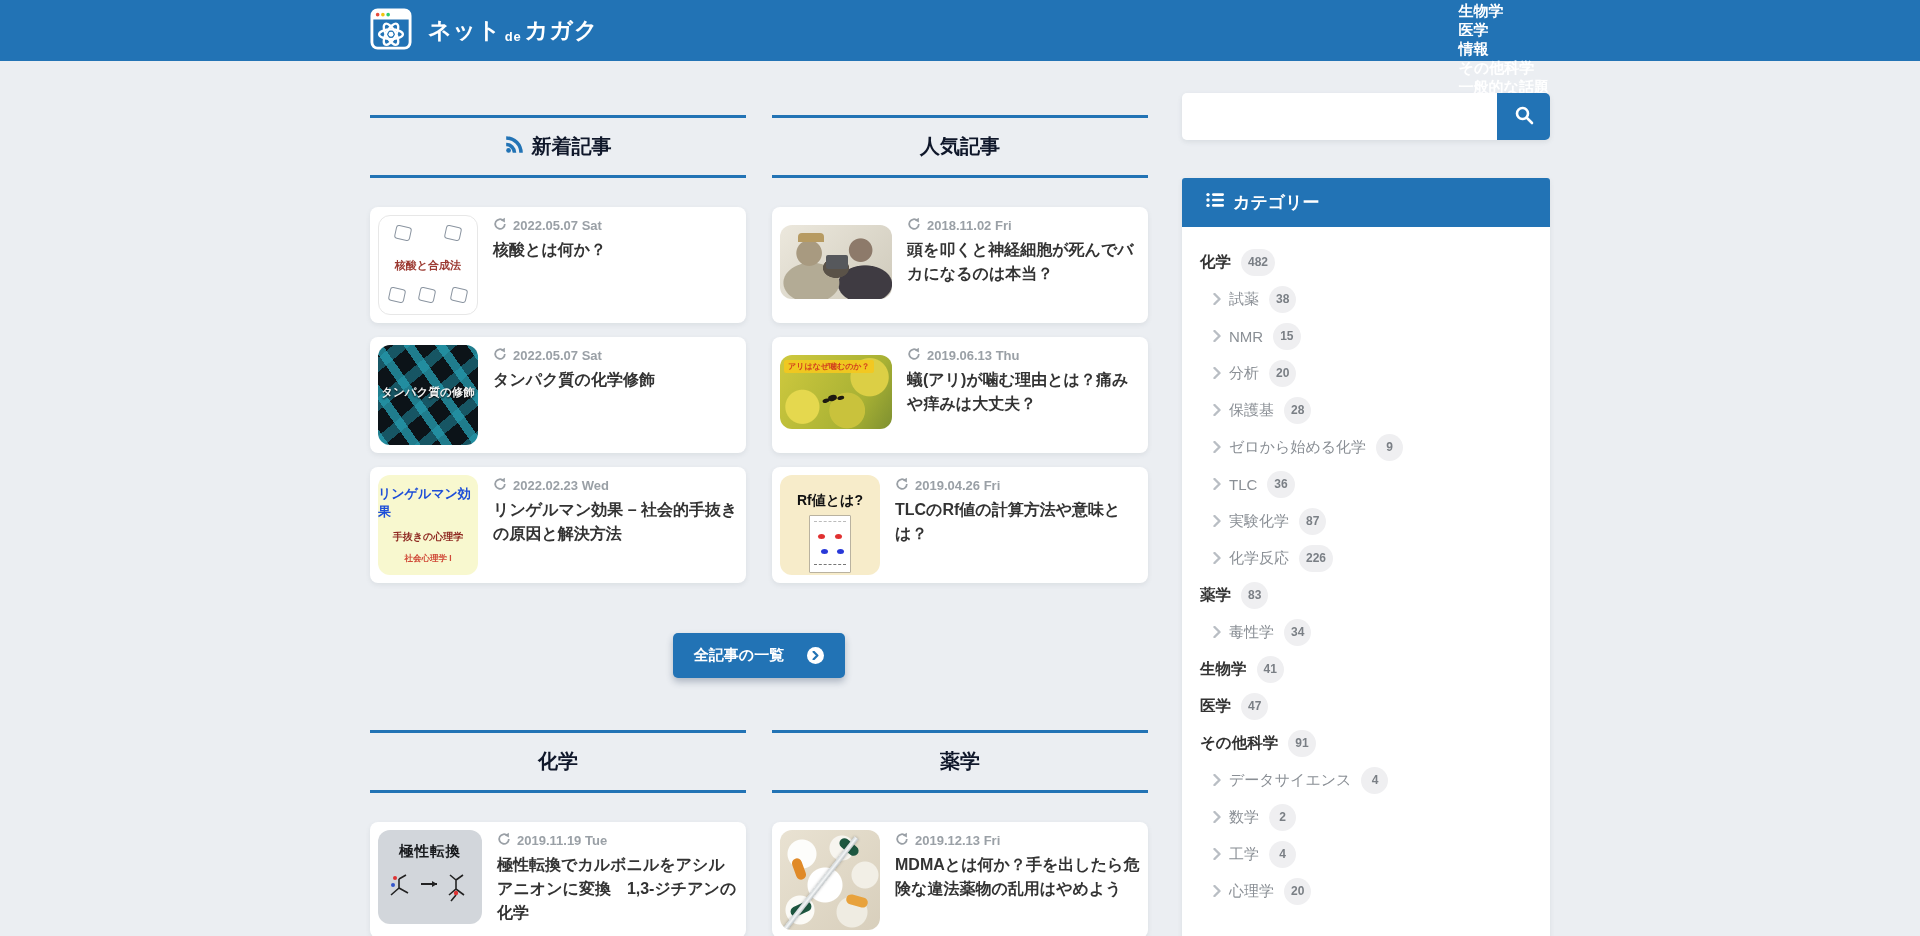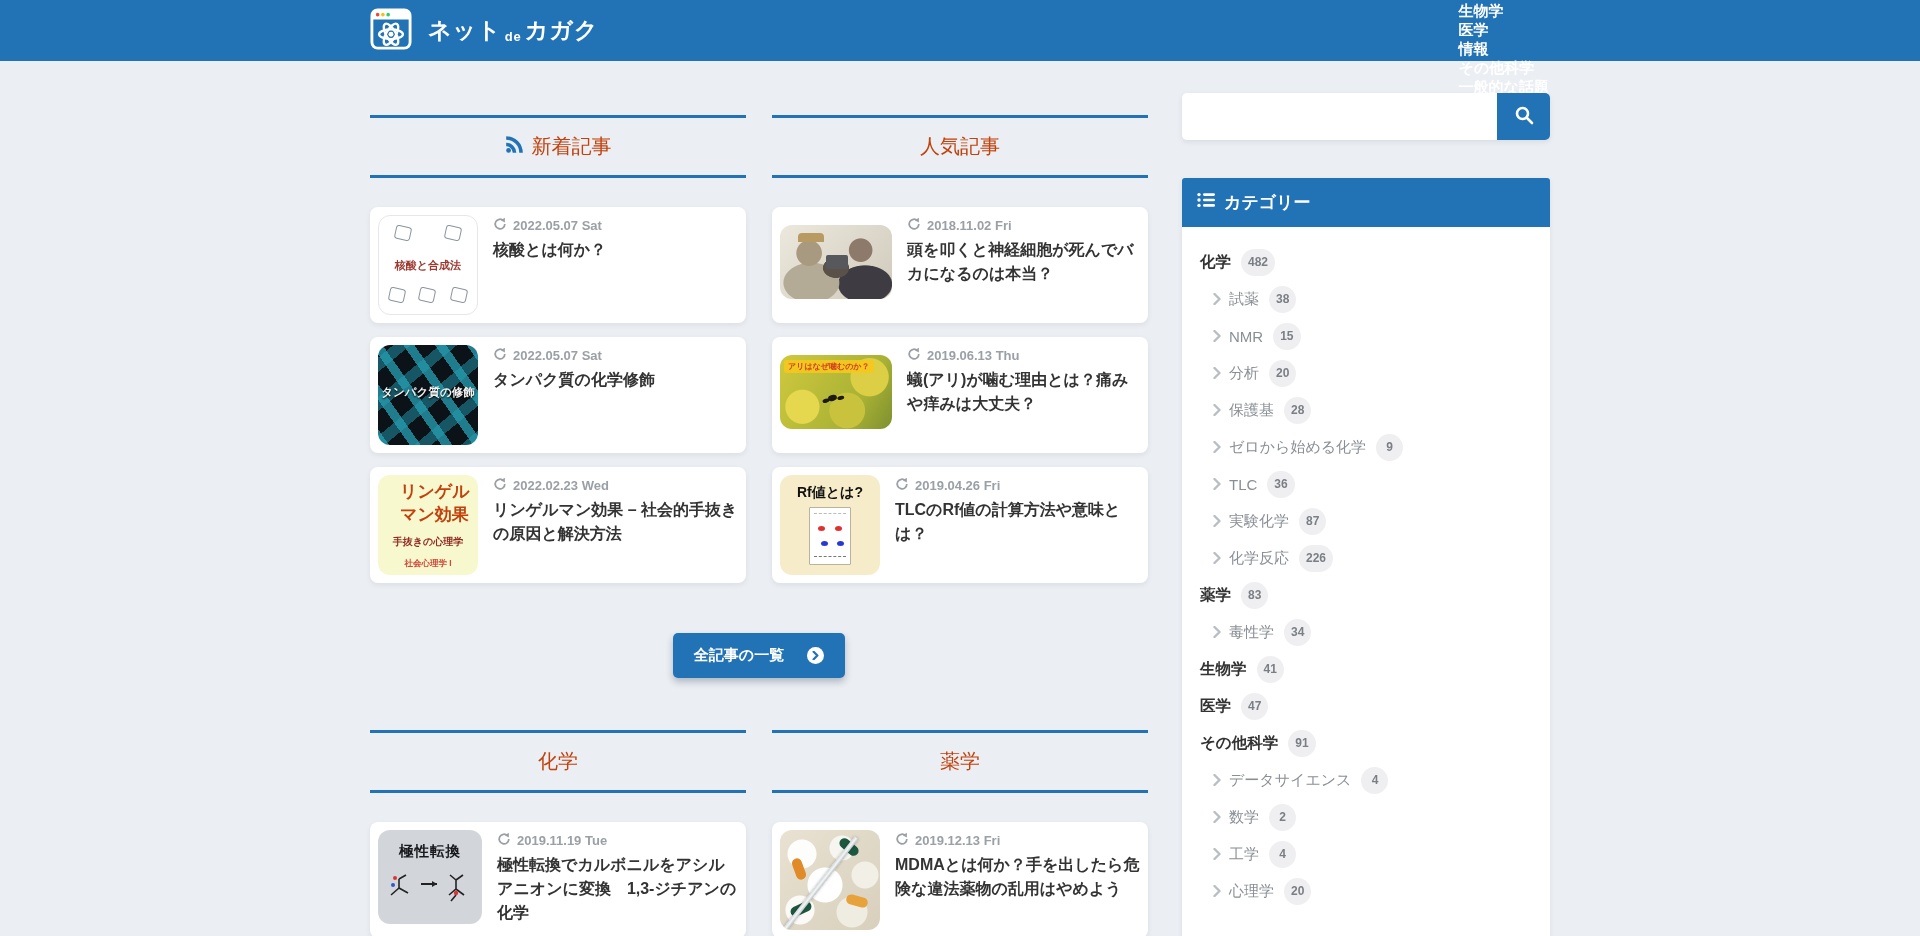--- a/index.html
+++ b/index.html
@@ -33,21 +33,21 @@
   .two-col > section { flex: 1; min-width: 0; }
 
   
   .sec-head {
     border-top: 3px solid #2273b5; border-bottom: 3px solid #2273b5;
     text-align: center; padding: 15px 0; margin-bottom: 29px;
   }
   .first-row { margin-top: 54px; }
   .second-row { margin-top: 52px; }
   .sec-title {
-    color: #c2410c; font-size: 20px; font-weight: normal;
+    color: #0f172a; font-size: 20px; font-weight: bold;
     display: inline-flex; align-items: center; gap: 8px;
   }
 
   
   .card {
     display: flex; align-items: flex-start; gap: 15px;
     background: #fff; border-radius: 8px; padding: 8px;
     margin-bottom: 14px; min-height: 116px;
     box-shadow: 0 2px 5px rgba(80, 95, 110, .10);
   }
@@ -72,21 +72,21 @@
       repeating-linear-gradient(55deg, rgba(38,160,180,.75) 0 9px, rgba(10,18,22,0) 9px 26px),
       repeating-linear-gradient(-40deg, rgba(30,130,150,.6) 0 11px, rgba(10,18,22,0) 11px 30px),
       #0c1318;
   }
   .thumb-protein .cap {
     position: absolute; top: 40px; width: 100%; text-align: center;
     color: #f2f2f2; font-size: 11.5px; font-weight: bold; text-shadow: 0 1px 2px #000;
   }
 
   .thumb-ringel { background: #f8f8cf; display: flex; flex-direction: column; align-items: center; justify-content: center; gap: 9px; }
-  .thumb-ringel .l1 { color: #c2410c; font-size: 17px; font-weight: bold; padding-left: 22px; }
+  .thumb-ringel .l1 { color: #1d4ed8; font-size: 13px; font-weight: bold; }
   .thumb-ringel .l2 { color: #8f2a22; font-size: 10px; font-weight: bold; }
   .thumb-ringel .l3 { color: #d04a38; font-size: 8.5px; font-weight: bold; }
 
   .thumb-people {
     background:
       radial-gradient(circle at 26% 38%, #a89a80 0 13%, transparent 14%),
       radial-gradient(circle at 72% 34%, #8d7a6a 0 12%, transparent 13%),
       radial-gradient(ellipse at 50% 58%, #5a5248 0 16%, transparent 17%),
       radial-gradient(ellipse at 28% 78%, #b3ab95 0 24%, transparent 25%),
       radial-gradient(ellipse at 76% 80%, #3f3b42 0 22%, transparent 23%),
@@ -103,21 +103,21 @@
       linear-gradient(120deg, #cfc93e, #a8b134 70%, #7e9030);
   }
   .thumb-ant .banner {
     position: absolute; top: 5px; left: 4px; padding: 1px 4px;
     background: rgba(243, 200, 30, .92); color: #d2401e;
     font-size: 8px; font-weight: bold; border-radius: 2px; white-space: nowrap;
   }
   .thumb-ant .ant-body { position: absolute; top: 40px; left: 48px; width: 9px; height: 6px; background: #1d1a10; border-radius: 50%; box-shadow: 8px 2px 0 -1px #1d1a10, -7px 1px 0 -1px #1d1a10; transform: rotate(-15deg); }
 
   .thumb-rf { background: #f7ecca; text-align: center; }
-  .thumb-rf .cap { margin-top: 9px; font-size: 14px; font-weight: bold; color: #111; }
+  .thumb-rf .cap { margin-top: 17px; font-size: 14px; font-weight: bold; color: #111; }
   .thumb-rf .plate { position: relative; width: 42px; height: 58px; margin: 5px auto 0; background: #fff; border: 1px solid #b9b2a0; border-radius: 1px; }
   .thumb-rf .dot { position: absolute; width: 7px; height: 5px; border-radius: 50%; }
   .thumb-rf .d-r1 { background: #e03030; top: 18px; left: 8px; } .thumb-rf .d-r2 { background: #e03030; top: 18px; right: 8px; }
   .thumb-rf .d-b1 { background: #2838d8; top: 33px; left: 11px; } .thumb-rf .d-b2 { background: #2838d8; top: 33px; right: 6px; }
   .thumb-rf .base { position: absolute; bottom: 7px; left: 4px; right: 4px; border-bottom: 1px dashed #777; }
   .thumb-rf .top-line { position: absolute; top: 5px; left: 4px; right: 4px; border-bottom: 1px dashed #bbb; }
 
   .thumb-polar { background: #d2d6db; text-align: center; width: 104px; height: 94px; }
   .thumb-polar .cap { margin-top: 12px; font-size: 14.5px; font-weight: bold; color: #17191c; letter-spacing: 1px; }
   .thumb-polar svg { margin-top: 8px; }
@@ -153,21 +153,21 @@
   .search-row {
     display: flex; height: 47px; margin-top: 32px;
     border-radius: 5px; overflow: hidden; box-shadow: 0 2px 5px rgba(80,95,110,.12);
   }
   .search-input { flex: 1; border: 0; outline: none; background: #fff; padding: 0 12px; font-size: 15px; color: #333; }
   .search-btn { width: 53px; background: #2273b5; border: 0; display: flex; align-items: center; justify-content: center; cursor: pointer; }
 
   .cat-widget { margin-top: 38px; border-radius: 3px; overflow: hidden; box-shadow: 0 2px 5px rgba(80,95,110,.10); }
   .cat-header {
     background: #2273b5; color: #fff; height: 49px;
-    display: flex; align-items: center; gap: 9px; padding: 0 15px;
+    display: flex; align-items: center; gap: 9px; padding: 0 24px;
     font-size: 17px; font-weight: bold;
   }
   .cat-body { background: #fff; padding: 16px 18px 120px; }
   .cat-item { display: flex; align-items: center; height: 28px; margin: 5px 0 9px; }
   .cat-item.top .cat-label { color: #333; font-weight: bold; font-size: 15.5px; }
   .cat-item.sub { padding-left: 13px; }
   .cat-item.sub .cat-label { color: #8a8f95; font-size: 15px; }
   .cat-item.sub .chev { margin-right: 8px; display: inline-flex; }
   .cat-count {
     margin-left: 10px; background: #efeff1; color: #7a7f85;

